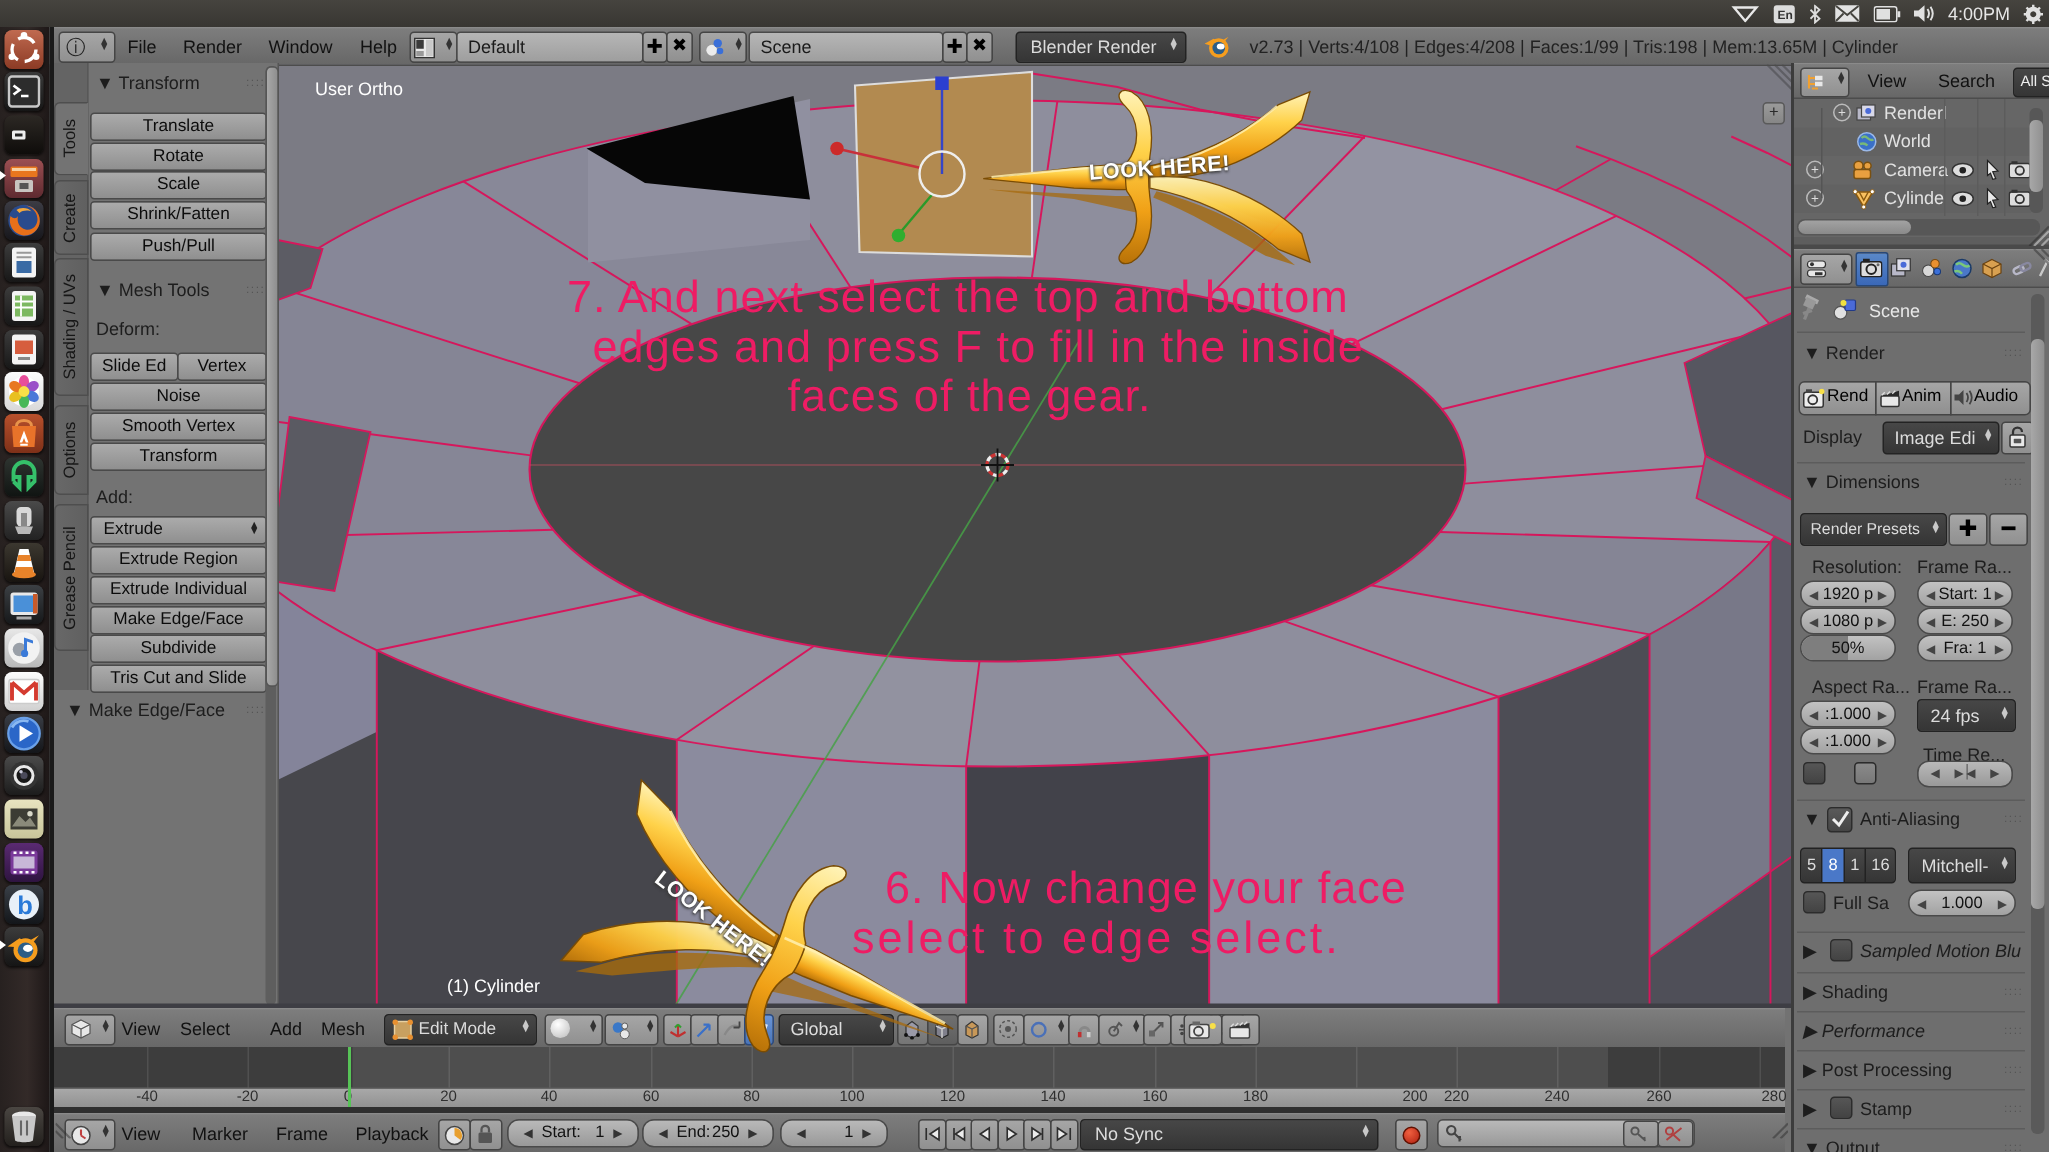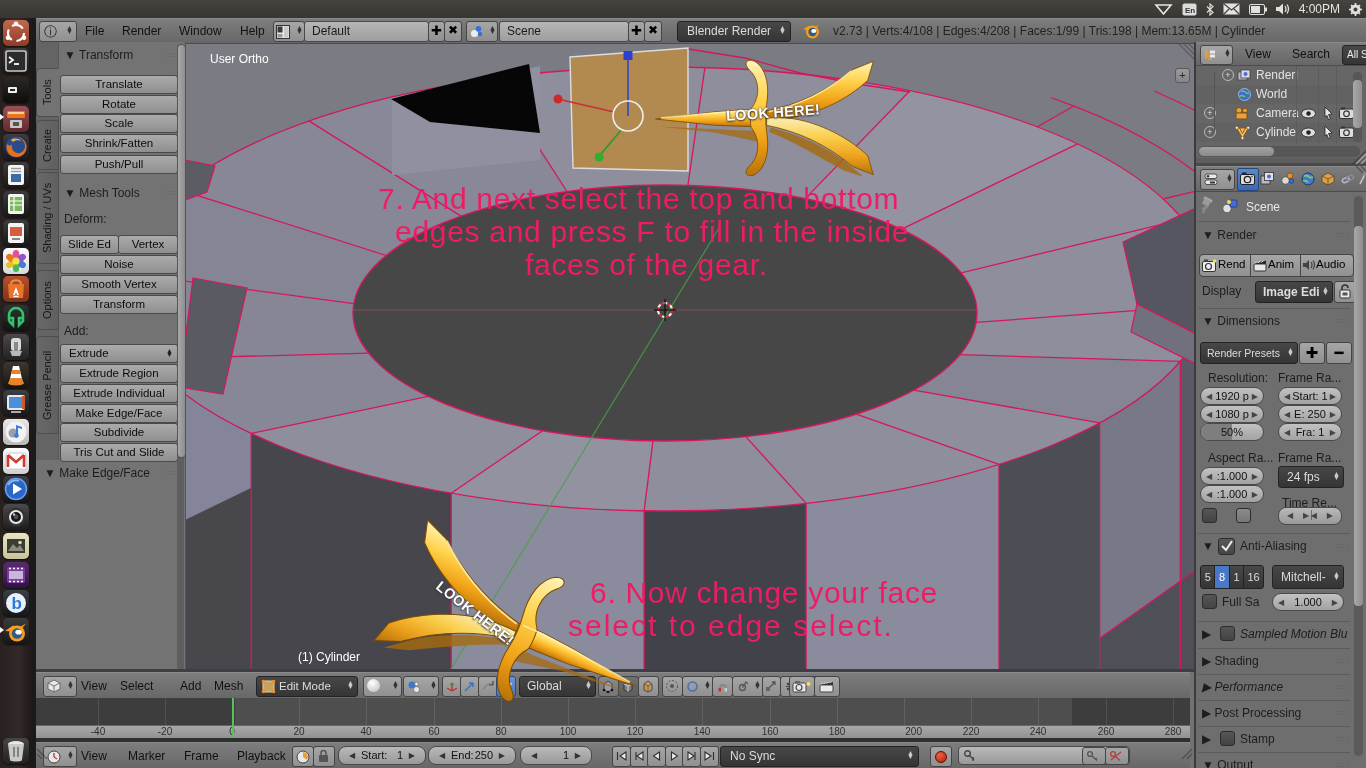--- a/index.html
+++ b/index.html
@@ -627,25 +627,25 @@
 <div class="abs" style="left:178px;top:28px;width:36px;text-align:center;color:#2e2e2e;font-size:10px;">0</div>
 <div class="abs" style="left:245px;top:28px;width:36px;text-align:center;color:#2e2e2e;font-size:10px;">20</div>
 <div class="abs" style="left:312px;top:28px;width:36px;text-align:center;color:#2e2e2e;font-size:10px;">40</div>
 <div class="abs" style="left:380px;top:28px;width:36px;text-align:center;color:#2e2e2e;font-size:10px;">60</div>
 <div class="abs" style="left:447px;top:28px;width:36px;text-align:center;color:#2e2e2e;font-size:10px;">80</div>
 <div class="abs" style="left:514px;top:28px;width:36px;text-align:center;color:#2e2e2e;font-size:10px;">100</div>
 <div class="abs" style="left:581px;top:28px;width:36px;text-align:center;color:#2e2e2e;font-size:10px;">120</div>
 <div class="abs" style="left:648px;top:28px;width:36px;text-align:center;color:#2e2e2e;font-size:10px;">140</div>
 <div class="abs" style="left:716px;top:28px;width:36px;text-align:center;color:#2e2e2e;font-size:10px;">160</div>
 <div class="abs" style="left:783px;top:28px;width:36px;text-align:center;color:#2e2e2e;font-size:10px;">180</div>
-<div class="abs" style="left:850px;top:28px;width:36px;text-align:right;color:#2e2e2e;font-size:10px;">200</div>
+<div class="abs" style="left:899px;top:28px;width:36px;text-align:left;color:#2e2e2e;font-size:10px;">200</div>
 <div class="abs" style="left:917px;top:28px;width:36px;text-align:center;color:#2e2e2e;font-size:10px;">220</div>
 <div class="abs" style="left:984px;top:28px;width:36px;text-align:center;color:#2e2e2e;font-size:10px;">240</div>
 <div class="abs" style="left:1052px;top:28px;width:36px;text-align:center;color:#2e2e2e;font-size:10px;">260</div>
-<div class="abs" style="left:1119px;top:28px;width:36px;text-align:center;color:#2e2e2e;font-size:10px;">280</div>
+<div class="abs" style="left:1119px;top:28px;width:36px;text-align:right;color:#2e2e2e;font-size:10px;">280</div>
 <div class="abs" style="left:196px;top:0;width:2px;height:40px;background:#57c357;"></div>
 <div class="abs" style="left:0;top:40px;width:1154px;height:4px;background:#2f2f2f;"></div>
 </div>
 <div id="tlhdr" class="abs hdr">
 <div class="abs btn" style="left:7px;top:3px;width:32px;height:19px;">
         <svg style="position:absolute;left:3px;top:2.5px;" width="14" height="14" viewBox="0 0 14 14">
           <circle cx="7" cy="7" r="6" fill="#e8e8e8" stroke="#444"></circle>
           <path d="M7,7 L7,3 M7,7 L10,9" stroke="#c04040" stroke-width="1.4"></path>
         </svg>
         <span class="updn" style="position:absolute;right:2px;top:4px;color:#333;">▲<br>▼</span>
@@ -931,21 +931,21 @@
       </div>
 <div class="abs btn" style="left:104px;top:88px;width:52px;height:21px;border-radius:0 4px 4px 0;">
         <svg style="position:absolute;left:1px;top:3px;" width="14" height="14" viewBox="0 0 14 14">
           <path d="M1,5 L4,5 L7,2 L7,12 L4,9 L1,9 Z" fill="#444"></path>
           <path d="M9,4 Q11,7 9,10 M11,2.5 Q14,7 11,11.5" stroke="#444" fill="none" stroke-width="1.2"></path>
         </svg>
         <span style="position:absolute;left:15px;top:3px;font-size:11.5px;">Audio</span>
       </div>
 <div class="abs" style="left:6px;top:118px;color:#1d1d1d;font-size:12px;">Display</div>
 <div class="abs dark" style="left:59px;top:115px;width:76px;height:20px;">
-        <span style="position:absolute;left:7px;top:3px;font-weight:bold;">Image Edi</span>
+        <span style="position:absolute;left:7px;top:3px;">Image Edi</span>
         <span class="updn" style="position:absolute;right:3px;top:5px;">▲<br>▼</span>
       </div>
 <div class="abs btn" style="left:138px;top:115px;width:20px;height:20px;">
         <svg style="position:absolute;left:3px;top:2px;" width="14" height="15" viewBox="0 0 14 15">
           <rect x="2" y="6" width="10" height="8" rx="1" fill="#e8e8e8" stroke="#333"></rect>
           <path d="M4,6 L4,4 A3,3 0 0 1 10,4" fill="none" stroke="#333" stroke-width="1.5"></path>
           <rect x="4.5" y="8.5" width="5" height="3" rx="0.5" fill="#555"></rect>
         </svg>
       </div>
 <div class="sep" style="top:142px;"></div>

